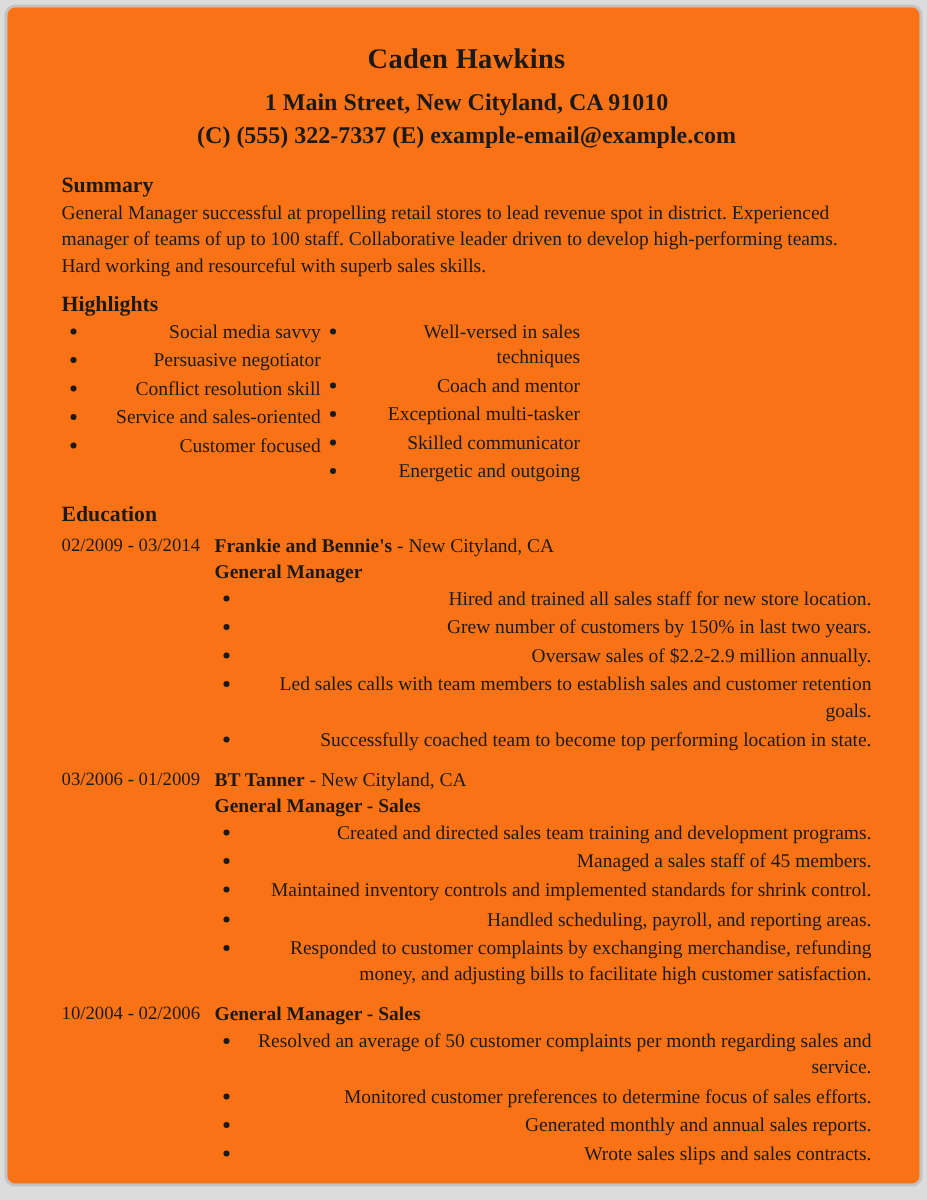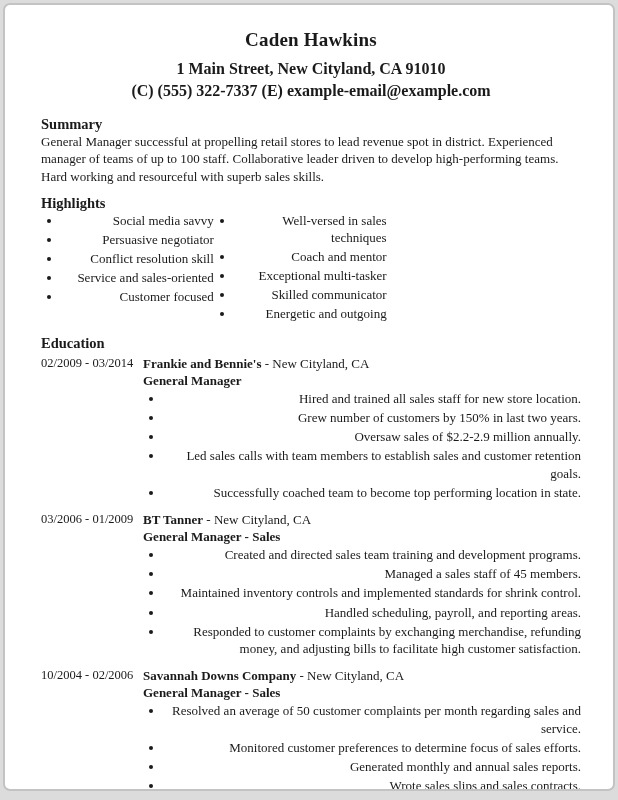--- a/index.html
+++ b/index.html
@@ -13,21 +13,21 @@
     width: 618px;
     height: 800px;
     box-sizing: border-box;
     padding: 3px;
     background: #dcdcdc;
   }
   .page {
     box-sizing: border-box;
     width: 612px;
     height: 788px;
-    background: #ffffff;
+    background: #f97316;
     border: 2px solid #c3c3c3;
     border-radius: 7px;
     padding: 24px 32px 10px 36px;
     overflow: hidden;
   }
   
   .header { text-align: center; margin-bottom: 14px; }
   .name { font-size: 19px; font-weight: bold; letter-spacing: 0.2px; margin-bottom: 7px; }
   .addr, .contact { font-size: 16px; font-weight: bold; line-height: 1.35; }
   
@@ -139,21 +139,20 @@
           <li>Maintained inventory controls and implemented standards for shrink control.</li>
           <li>Handled scheduling, payroll, and reporting areas.</li>
           <li>Responded to customer complaints by exchanging merchandise, refunding money, and adjusting bills to facilitate high customer satisfaction.</li>
         </ul>
       </div>
     </div>
 
     <div class="job">
       <div class="job-dates">10/2004 - 02/2006</div>
       <div class="job-body">
-        <div><span class="job-company">Savannah Downs Company</span> <span class="job-location">- New Cityland, CA</span></div>
         <div class="job-title">General Manager - Sales</div>
         <ul>
           <li>Resolved an average of 50 customer complaints per month regarding sales and service.</li>
           <li>Monitored customer preferences to determine focus of sales efforts.</li>
           <li>Generated monthly and annual sales reports.</li>
           <li>Wrote sales slips and sales contracts.</li>
         </ul>
       </div>
     </div>
 

